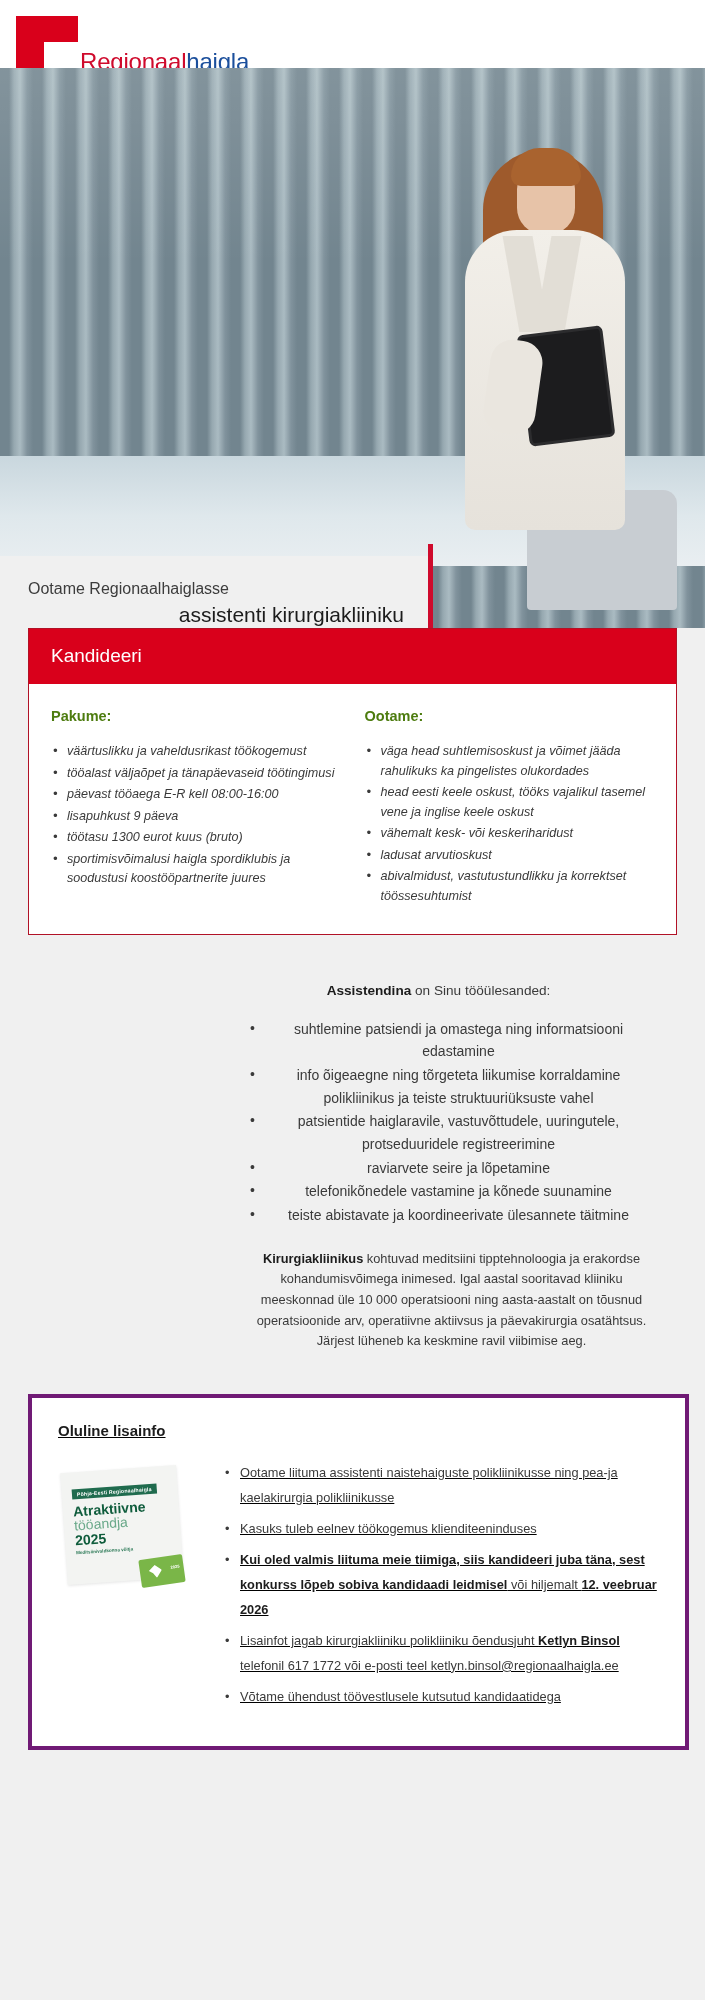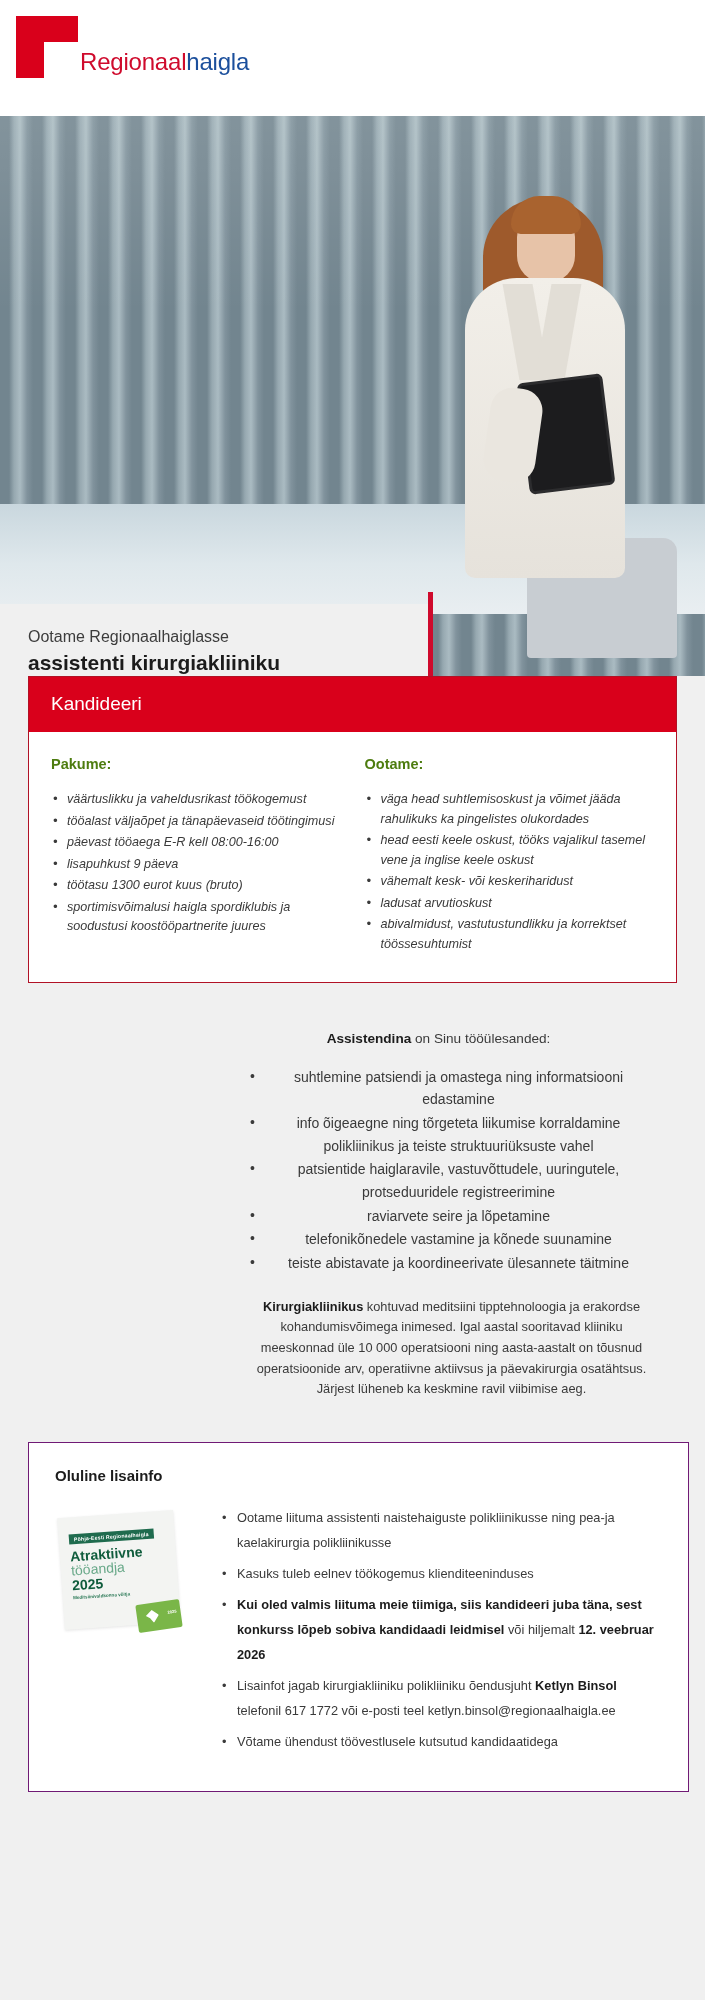--- a/index.html
+++ b/index.html
@@ -14,21 +14,21 @@
     position: relative;
     width: 705px;
     min-height: 2000px;
     background: #f0f0f0;
     overflow: hidden;
   }
 
   
   .header {
     background: #ffffff;
-    height: 116px;
+    height: 68px;
     position: relative;
   }
   .logo {
     position: absolute;
     left: 16px;
     top: 16px;
     display: flex;
     align-items: flex-end;
     height: 62px;
   }
@@ -178,24 +178,25 @@
     z-index: 3;
   }
   .title-pre {
     font-size: 16px;
     color: #3c3c3c;
     line-height: 1.35;
     font-weight: 400;
   }
   .title-main {
     font-size: 21px;
-    font-weight: 700;
+    font-weight: 400;
     color: #1c1c1c;
     line-height: 1.28;
     margin-top: 2px;
+    text-align: right;
   }
 
   
   .kandideeri-card {
     position: relative;
     margin: 0 28px;
     top: 0;
     border: 1px solid #b11226;
     background: #ffffff;
   }
@@ -279,23 +280,24 @@
     font-size: 12.8px;
     line-height: 1.62;
     color: #3a3a3a;
     max-width: 430px;
   }
   .clinic-para b { color: #1c1c1c; font-weight: 700; }
 
   
   .lisainfo-card {
     margin: 42px 16px 0 28px;
-    border: 1px solid #701a75;
+    border: 4px solid #701a75;
     background: #ffffff;
     padding: 24px 24px 30px 26px;
+    text-decoration: underline;
   }
   .lisainfo-title {
     font-size: 15px;
     font-weight: 700;
     color: #1c1c1c;
     margin-bottom: 22px;
   }
   .lisainfo-row {
     display: flex;
     gap: 22px;

